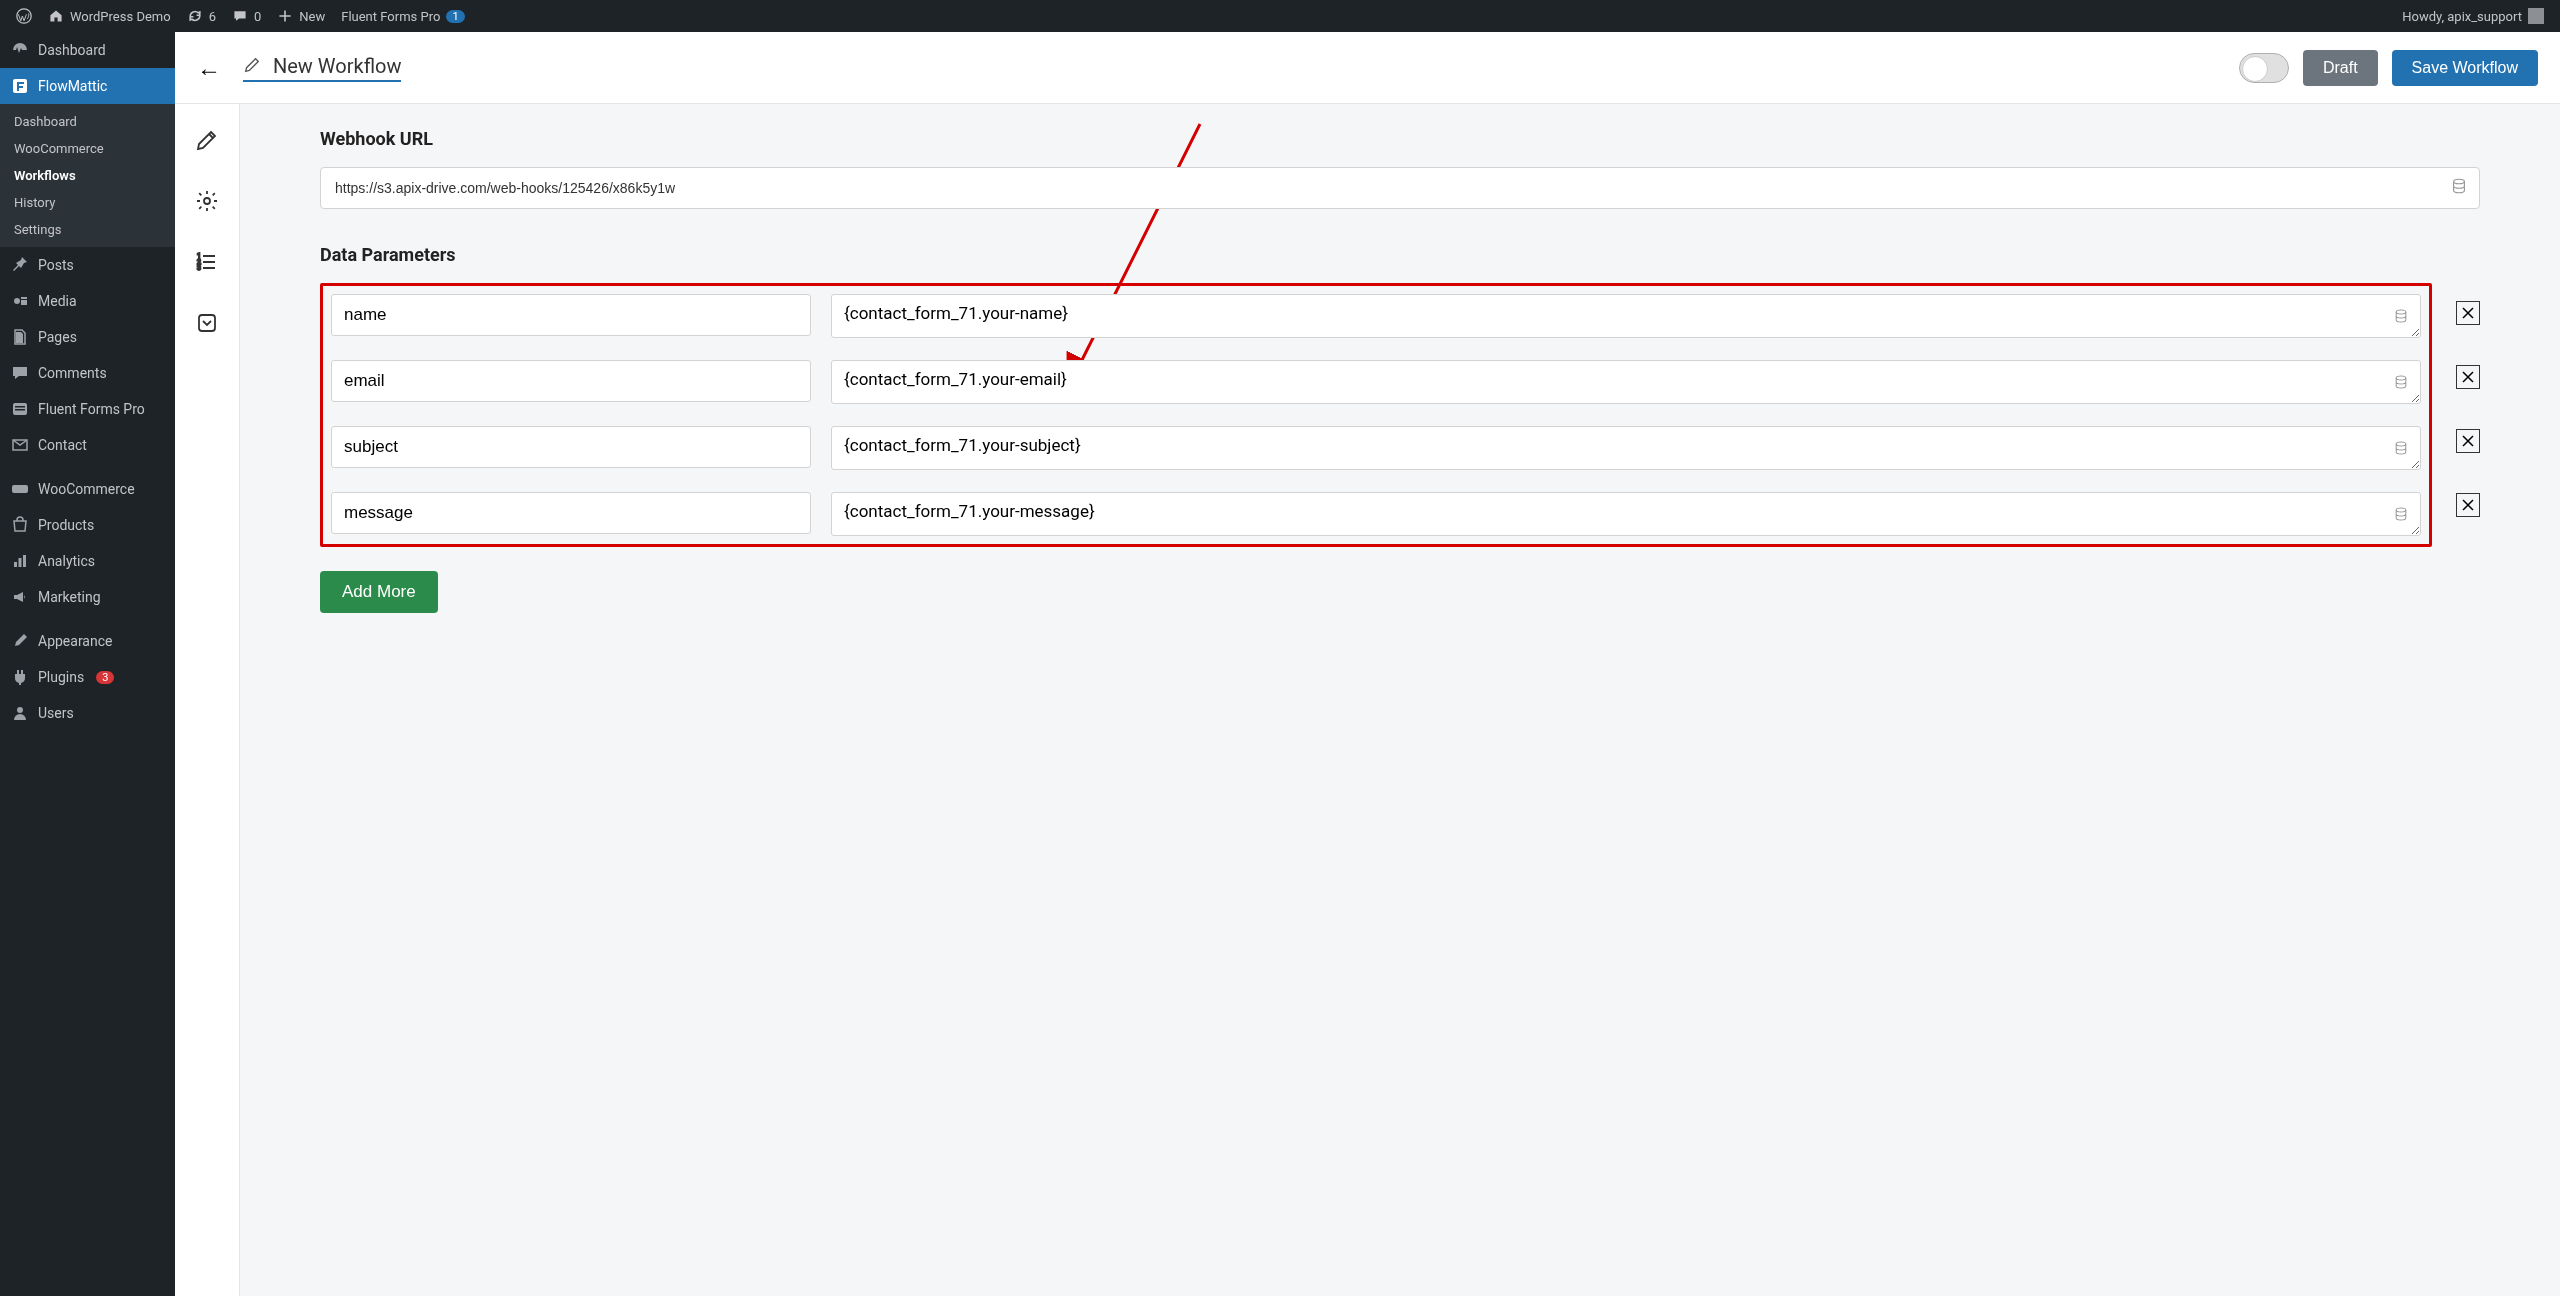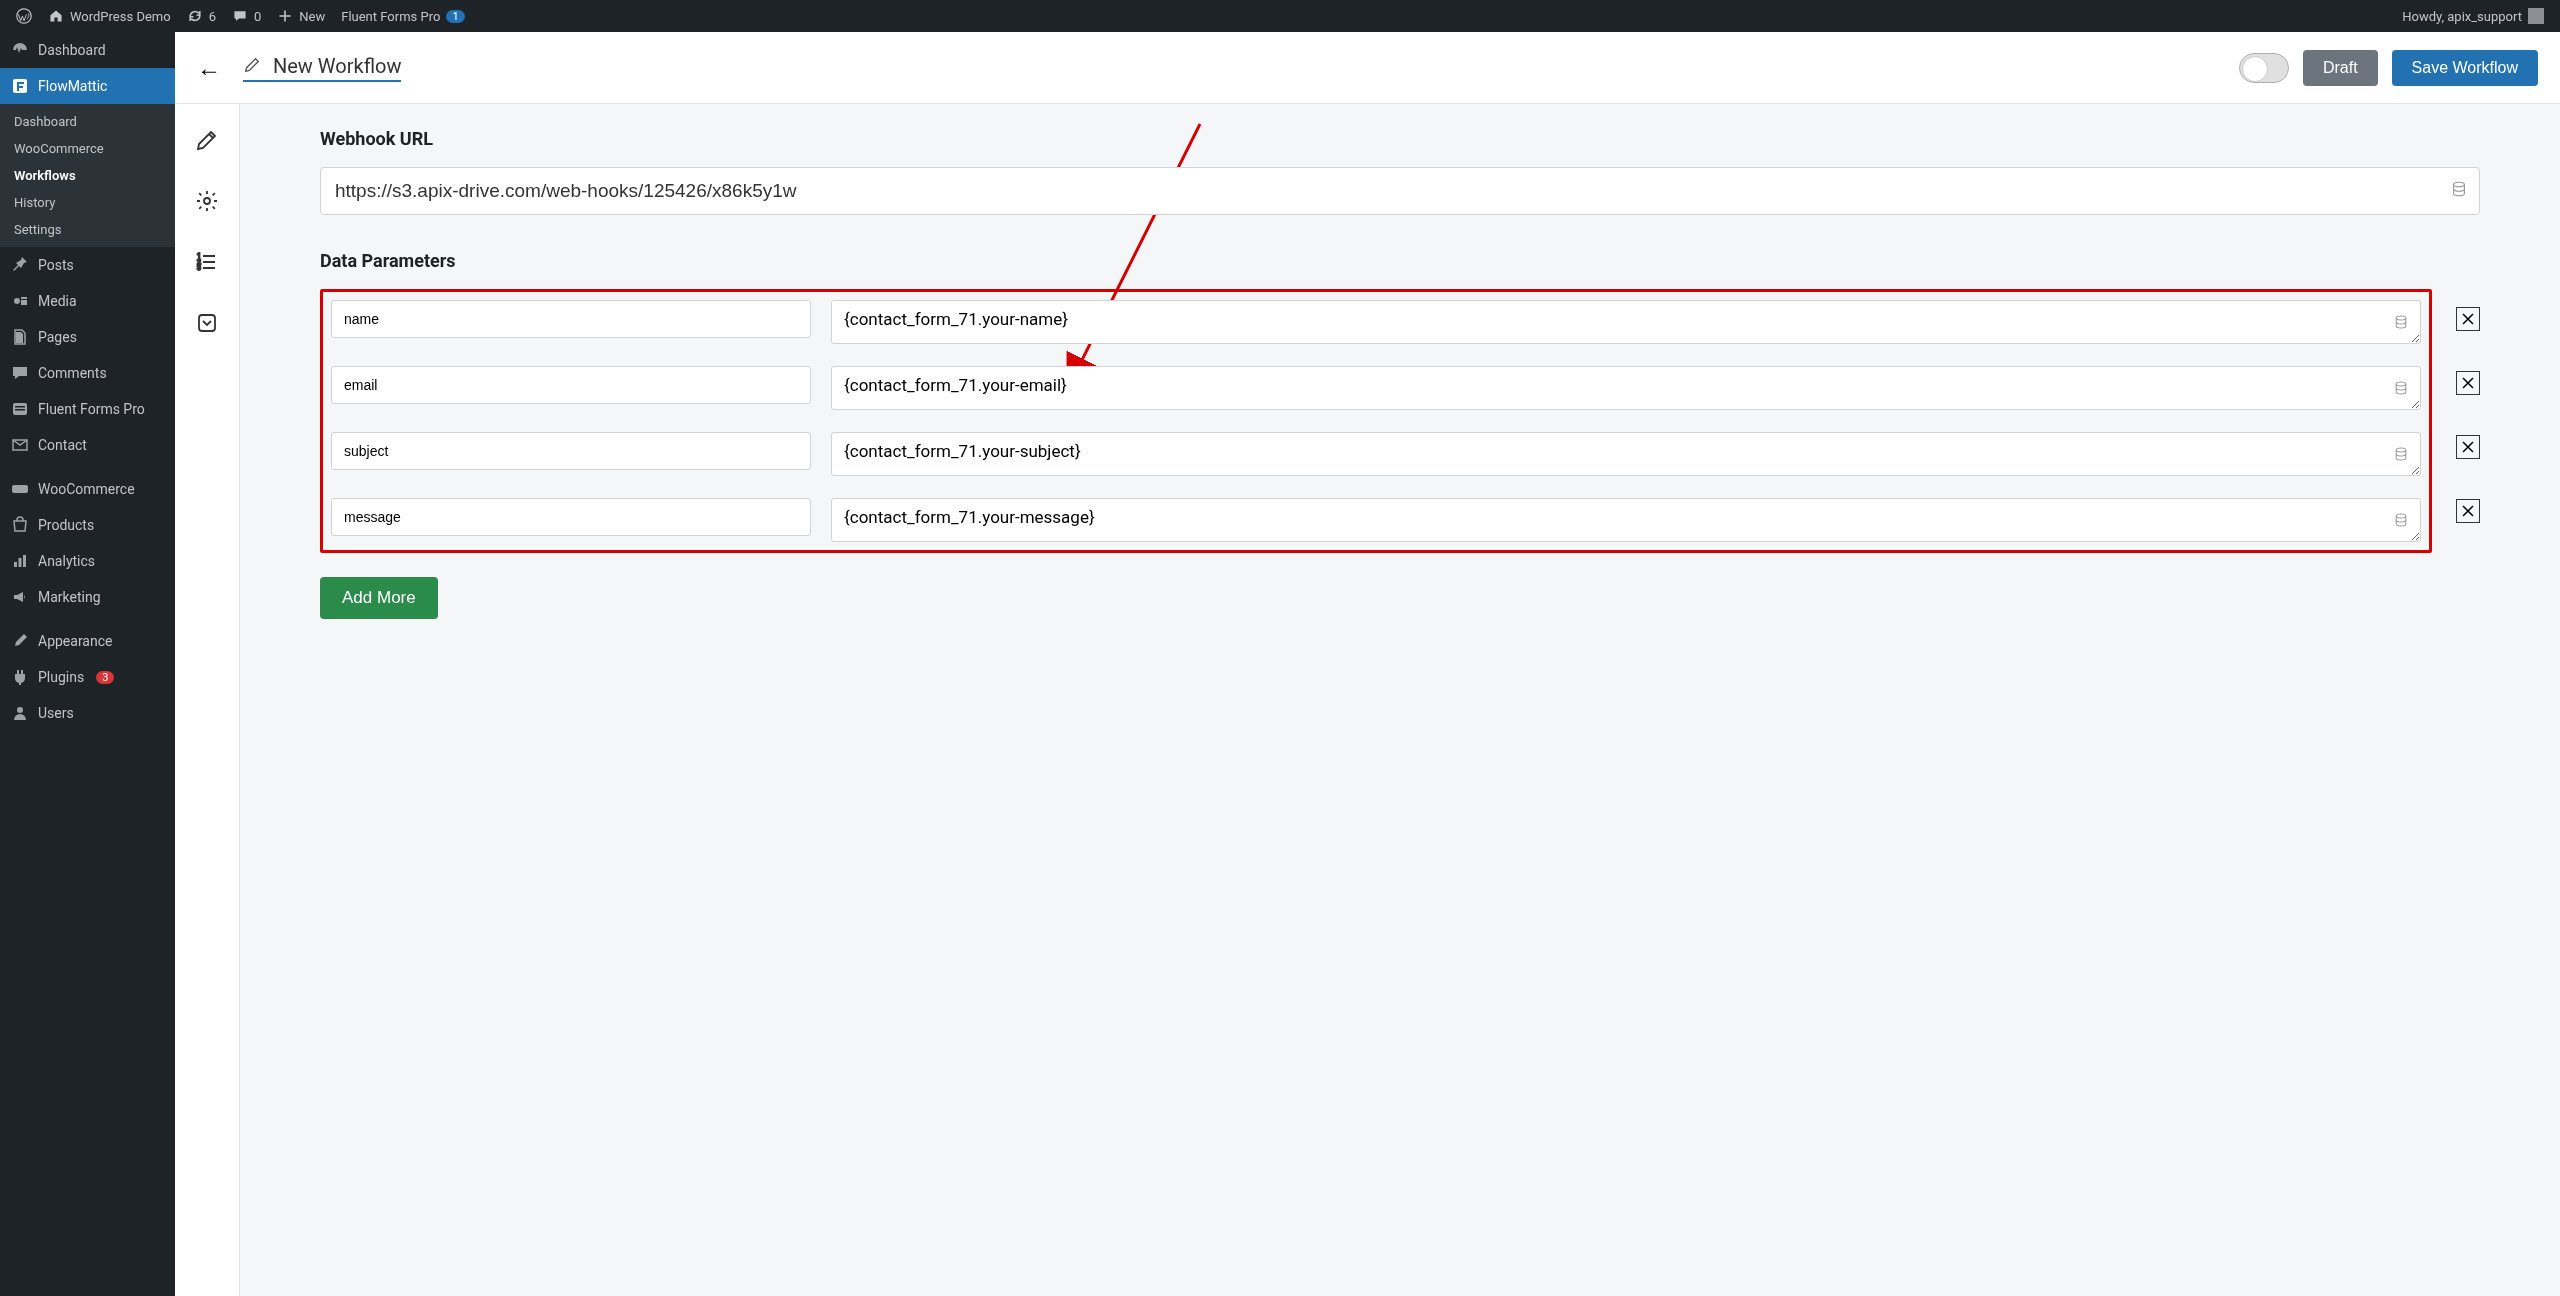--- a/index.html
+++ b/index.html
@@ -49,30 +49,30 @@
 
 
 .wf-body { flex:1; display:flex; overflow:hidden;}
 .wf-icon-rail { width:65px; background:#fff; border-right:1px solid #e5e5e5; display:flex; flex-direction:column; align-items:center; padding-top:24px; gap:32px;}
 .wf-icon-rail .rail-icon { font-size:22px; color:#333; cursor:pointer;}
 .wf-canvas { flex:1; background:#f5f6f7; overflow-y:auto; padding: 0 48px 40px; position:relative;}
 
 .panel { background:#f5f6f7; border-radius:4px; padding:24px 0;}
 .panel-inner { padding: 0 32px;}
 .section-title { font-size:18px; font-weight:700; color:#222; margin-bottom:18px;}
-.url-input { width:100%; background:#fff; border:1px solid #d3d3d3; border-radius:4px; padding:12px 44px 12px 14px; font-size:19px; color:#333; position:relative;}
+.url-input { width:100%; background:#fff; border:1px solid #d3d3d3; border-radius:4px; padding:12px 44px 12px 14px; font-size:14px; color:#333; position:relative;}
 .url-wrap { position:relative; margin-bottom:14px;}
 .db-icon { position:absolute; right:12px; top:50%; transform:translateY(-50%); color:#999;}
 .help-text { font-size:15px; color:#555;}
 
 .params-section { margin-top:35px;}
 .params-box { border:3px solid #d40000; padding:8px 8px 4px; border-radius:2px; display:flex; flex-direction:column; gap:18px;}
 .param-row { display:flex; gap:20px; align-items:flex-start;}
 .param-key { flex:1; max-width:480px;}
-.param-key input { width:100%; padding:10px 12px; border:1px solid #d3d3d3; border-radius:3px; font-size:14px;}
+.param-key input { width:100%; padding:10px 12px; border:1px solid #d3d3d3; border-radius:3px; font-size:17px;}
 .param-val { flex:1; position:relative;}
 .param-val textarea { width:100%; padding:8px 34px 8px 12px; border:1px solid #d3d3d3; border-radius:3px; font-size:17px; resize:vertical; height:44px; font-family:inherit;}
 .remove-btn { width:24px; height:24px; border:1.5px solid #333; display:flex; align-items:center; justify-content:center; cursor:pointer; font-size:15px; margin-top:10px;}
 
 .add-more { background:#2a8b4a; color:#fff; border:none; padding:11px 22px; font-size:17px; border-radius:4px; margin-top:24px; cursor:pointer;}
 
 
 .arrow-svg { position:absolute; top:0; left:560px; pointer-events:none;}
 
 

